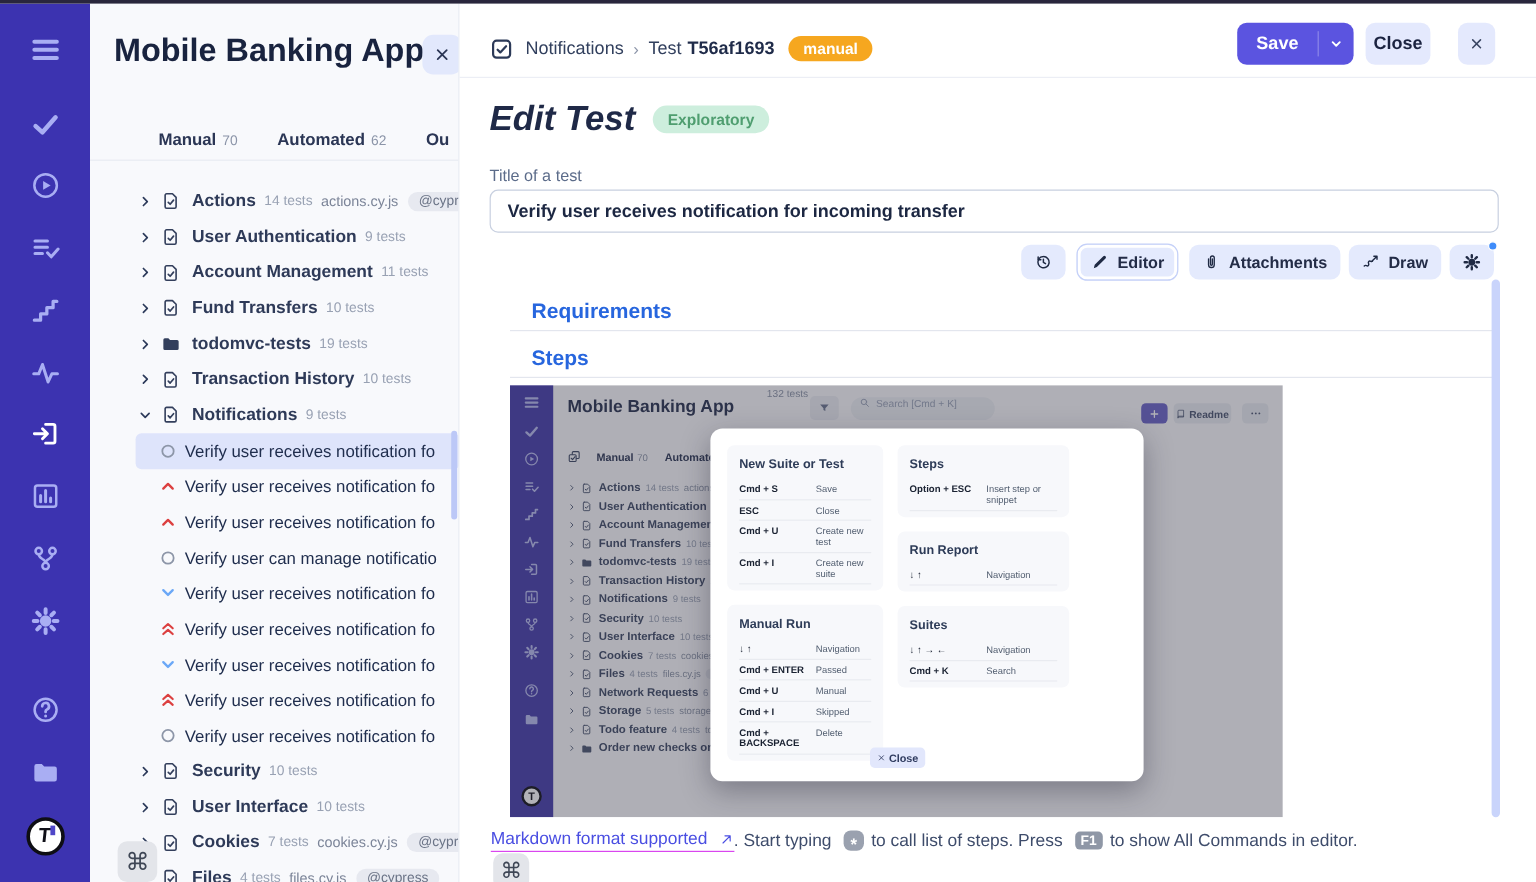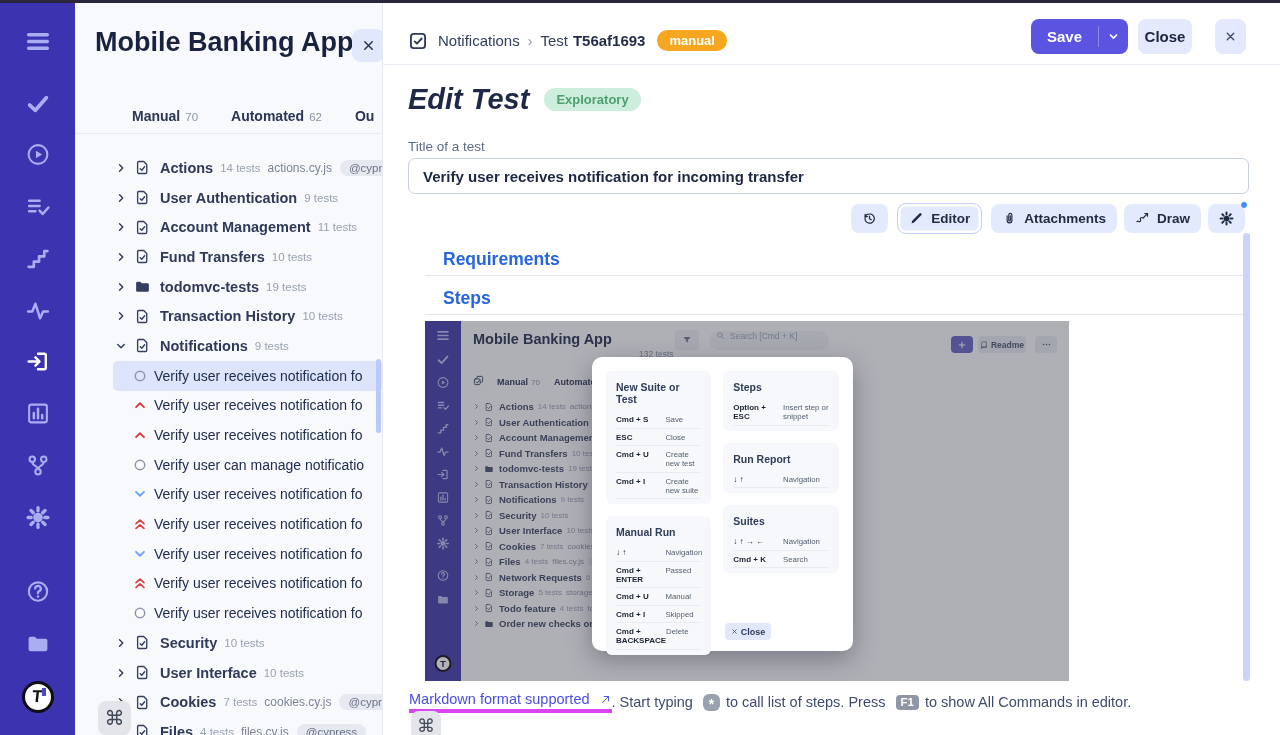--- a/index.html
+++ b/index.html
@@ -86,21 +86,21 @@
   .sec-hr { position:absolute; left:42px; width:820px; border:none; border-top:1px solid #e3e6ee; }
 
   
   .shot { position:absolute; left:42px; top:318px; width:644px; height:360px; background:#fbfbfd; overflow:hidden; }
   .shot-side { position:absolute; left:0; top:0; width:36px; height:360px; background:#453cab; }
   .msb-ic { position:absolute; left:50%; transform:translateX(-50%); width:13px; height:13px; color:#b7bbef; }
   .msb-ic svg { width:100%; height:100%; display:block; }
   .msb-logo { position:absolute; left:50%; transform:translateX(-50%); width:17px; height:17px; background:#fff; border:2px solid #101018; border-radius:50%; display:flex; align-items:center; justify-content:center; }
   .msb-logo .t { font-weight:900; font-size:9px; color:#101018; }
   .m-title { position:absolute; left:48px; top:10px; font-size:14.5px; font-weight:800; color:#273150; }
-  .m-tests { position:absolute; left:214px; top:28px; font-size:8.5px; color:#8b94a8; }
+  .m-tests { position:absolute; left:214px; top:2px; font-size:8.5px; color:#8b94a8; }
   .m-funnel { position:absolute; left:250px; top:9px; width:24px; height:20px; background:#eceef4; border-radius:4px; display:flex; align-items:center; justify-content:center; }
   .m-funnel .ic { width:10px; height:10px; color:#6b7590; }
   .m-search { position:absolute; left:284px; top:10px; width:120px; height:19px; background:#eef0f6; border-radius:10px; display:flex; align-items:flex-start; padding:0 7px; }
   .m-search .ic { width:9px; height:9px; color:#9aa4b8; margin-right:5px; }
   .m-search span { font-size:8.5px; color:#9aa4b8; }
   .m-plus { position:absolute; left:526px; top:15px; width:22px; height:17px; background:#6a63c9; border-radius:4px; display:flex; align-items:center; justify-content:center; }
   .m-plus .ic { width:10px; height:10px; color:#fff; }
   .m-readme { position:absolute; left:553px; top:15px; width:48px; height:17px; background:#e9ecf3; border-radius:4px; display:flex; align-items:center; justify-content:center; font-size:8.5px; font-weight:700; color:#4a5570; }
   .m-readme .ic { width:8px; height:8px; color:#4a5570; margin-right:3px; }
   .m-more { position:absolute; left:610px; top:15px; width:22px; height:17px; background:#e9ecf3; border-radius:4px; display:flex; align-items:center; justify-content:center; }
@@ -112,36 +112,36 @@
   .m-tab i { font-style:normal; font-size:8px; color:#8b94a8; margin-left:3px; }
   .m-tree { position:absolute; left:48px; top:78px; right:0; }
   .m-row { height:15.5px; display:flex; align-items:center; white-space:nowrap; }
   .m-chev { width:7px; height:7px; color:#55617c; flex:0 0 7px; }
   .m-doc { width:10px; height:10px; color:#495470; flex:0 0 10px; margin-left:4px; }
   .m-label { font-size:9.5px; font-weight:700; color:#3e4a66; margin-left:5px; }
   .m-count { font-size:8px; color:#9aa3b6; margin-left:4px; }
   .m-file { font-size:8px; color:#8c95a8; margin-left:4px; }
   .m-tag { font-size:7.5px; background:#e8eaf1; color:#737d90; padding:0 5px; border-radius:5px; margin-left:4px; }
   .shot-overlay { position:absolute; left:0; top:0; width:644px; height:360px; background:rgba(52,52,66,.38); z-index:3; }
-  .modal { position:absolute; left:167px; top:36px; width:261px; height:294px; background:#fff; border-radius:10px; box-shadow:0 8px 24px rgba(25,25,45,.35); z-index:4; padding:14px; }
+  .modal { position:absolute; left:167px; top:36px; width:361px; height:294px; background:#fff; border-radius:10px; box-shadow:0 8px 24px rgba(25,25,45,.35); z-index:4; padding:14px; }
   .modal-cols { display:flex; }
   .mc-left { width:130px; }
   .mc-right { width:143px; margin-left:12px; }
   .mcard { background:#f7f8fb; border-radius:6px; padding:10px 10px 5px 10px; margin-bottom:12px; }
   .mcard-title { font-size:10.5px; font-weight:700; color:#2e3c58; margin-bottom:6px; }
   .mrow { display:flex; align-items:baseline; border-bottom:1px solid #e9ebf0; padding:4px 0 3.5px 0; }
   .mkey { flex:0 0 58%; font-size:8px; font-weight:700; color:#1a2232; }
   .mc-right .mkey { flex:0 0 52%; }
   .mdesc { font-size:7.8px; color:#525e70; }
   .modal-close { position:absolute; left:133px; bottom:11px; width:46px; height:17px; background:#e2e7fc; border-radius:4px; display:flex; align-items:center; justify-content:center; font-size:9px; font-weight:700; color:#2e3a5e; }
   .modal-close .ic { width:7px; height:7px; color:#2e3a5e; margin-right:3px; }
 
   
   .md-foot { position:absolute; left:26px; top:688px; font-size:14.5px; color:#3e4c6b; display:flex; align-items:center; white-space:nowrap; }
-  .md-link { color:#4a4ee2; border-bottom:4px solid #d946ef; padding-bottom:2px; display:inline-flex; align-items:center; cursor:pointer; }
+  .md-link { color:#4a4ee2; border-bottom:1px solid #d946ef; padding-bottom:2px; display:inline-flex; align-items:center; cursor:pointer; }
   .md-link .ic { width:13px; height:13px; margin-left:9px; color:#4a4ee2; }
   .kbd-star { display:inline-flex; align-items:center; justify-content:center; width:17px; height:17px; border-radius:6px; background:#9aa1af; color:#fff; font-size:14px; font-weight:700; margin:0 6px; line-height:1; padding-top:4px; }
   .kbd-f1 { display:inline-block; background:#8f97a6; color:#fff; font-size:11.5px; font-weight:700; border-radius:4px; padding:1.5px 5px; margin:0 6px; }
   .md-foot .gap { margin-right:4px; }
   .main-cmd { position:absolute; left:28px; top:708px; width:30px; height:30px; background:#e3e5ea; border-radius:8px; color:#3f4756; font-size:18px; display:flex; align-items:center; justify-content:center; }
   .main-scroll { position:absolute; left:860px; top:230px; width:7px; height:448px; background:#c9d4fb; border-radius:4px; }
 
   .ic svg { width:100%; height:100%; display:block; }
   .ic { display:inline-block; }
 </style>

